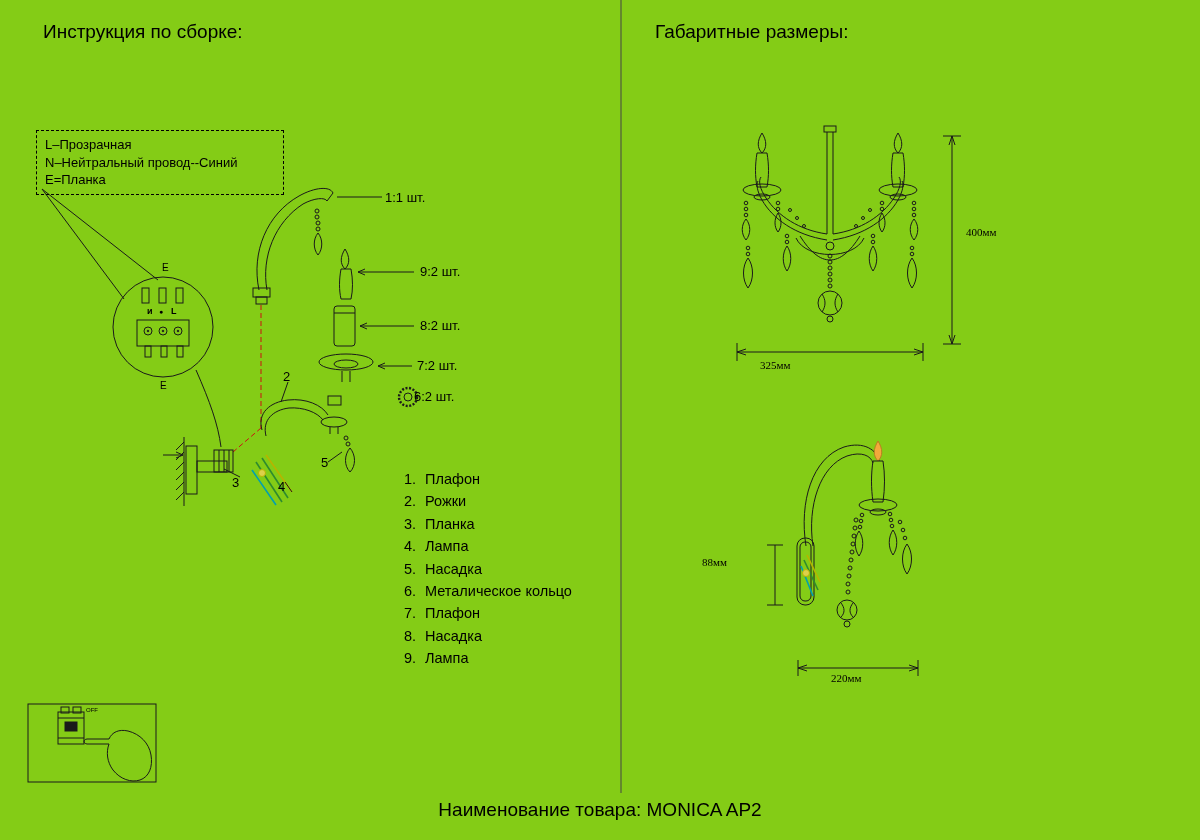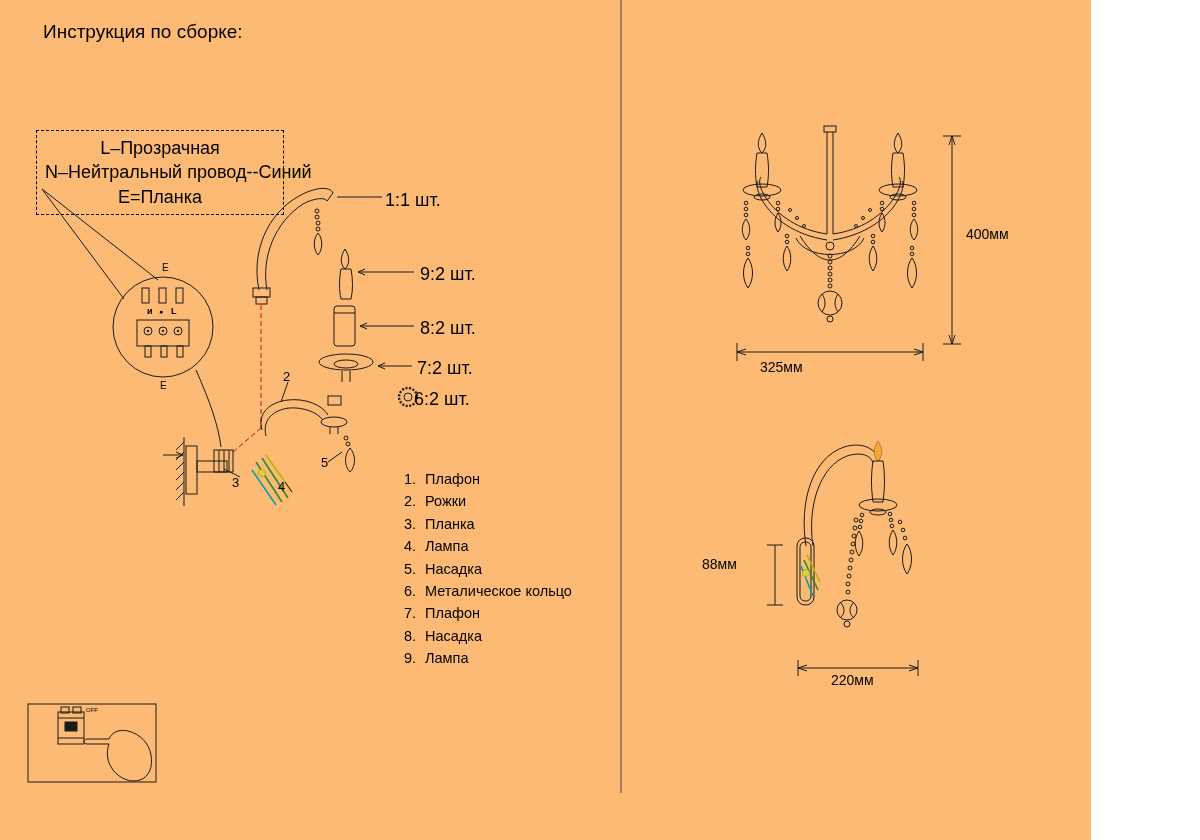--- a/index.html
+++ b/index.html
@@ -1,24 +1,24 @@
 <!DOCTYPE html>
 <html><head>
 <meta charset="utf-8">
 <style>
   html,body{margin:0;padding:0;background:#ffffff;}
   body{font-family:"Liberation Sans", sans-serif;color:#000;}
-  .page{position:relative;width:1091px;height:840px;background:#fdba74;overflow:hidden;}
+  .page{position:relative;width:1200px;height:840px;background:#84cc16;overflow:hidden;}
   .abs{position:absolute;white-space:nowrap;}
   svg.linework{position:absolute;left:0;top:0;}
   .title{font-size:19px;}
-  .wiring-box{left:36px;top:130px;width:230px;border:1px dashed #000;padding:5px 8px;font-size:18px;line-height:1.35;text-align:center;}
-  .callout{font-size:18px;}
+  .wiring-box{left:36px;top:130px;width:230px;border:1px dashed #000;padding:5px 8px;font-size:13px;line-height:1.35;}
+  .callout{font-size:13px;}
   .ptr-num{font-size:13px;}
-  .dim{font-size:14px;}
+  .dim{font-size:11px;font-family:Liberation Serif, serif;}
   .parts{left:394px;top:468px;font-size:14.5px;line-height:22.4px;}
   .parts .row{display:flex;}
   .parts .num{width:22px;text-align:right;margin-right:9px;}
   .term{font-size:9px;font-weight:bold;}
   .footer{left:0;top:799px;width:1200px;text-align:center;font-size:19px;}
 </style>
 </head>
 <body>
 
 <div class="page">
@@ -261,20 +261,21 @@
         <line x1="767" y1="605" x2="783" y2="605"></line>
         <line x1="798" y1="668" x2="918" y2="668"></line>
         <line x1="798" y1="660" x2="798" y2="676"></line>
         <line x1="918" y1="660" x2="918" y2="676"></line>
         <path d="M798,668 L807,665 M798,668 L807,671 M918,668 L909,665 M918,668 L909,671"></path>
       </g>
     </g>
   </svg>
 
   <div class="abs title" style="left:43px;top:21px">Инструкция по сборке:</div>
+  <div class="abs title" style="left:655px;top:21px">Габаритные размеры:</div>
 
   <div class="abs wiring-box">
     <div>L–Прозрачная</div>
     <div>N–Нейтральный провод--Синий</div>
     <div>E=Планка</div>
   </div>
 
   <div class="abs term" style="left:147px;top:306px">и</div>
   <div class="abs" style="left:159px;top:308px;font-size:7px">●</div>
   <div class="abs term" style="left:171px;top:306px">L</div>
@@ -331,14 +332,15 @@
         <span class="num">9.</span>
         <span>Лампа</span>
       </div>
   </div>
 
   <div class="abs dim" style="left:966px;top:226px">400мм</div>
   <div class="abs dim" style="left:760px;top:359px">325мм</div>
   <div class="abs dim" style="left:702px;top:556px">88мм</div>
   <div class="abs dim" style="left:831px;top:672px">220мм</div>
 
+  <div class="abs footer">Наименование товара: MONICA AP2</div>
 
 </div>
 
 </body></html>

